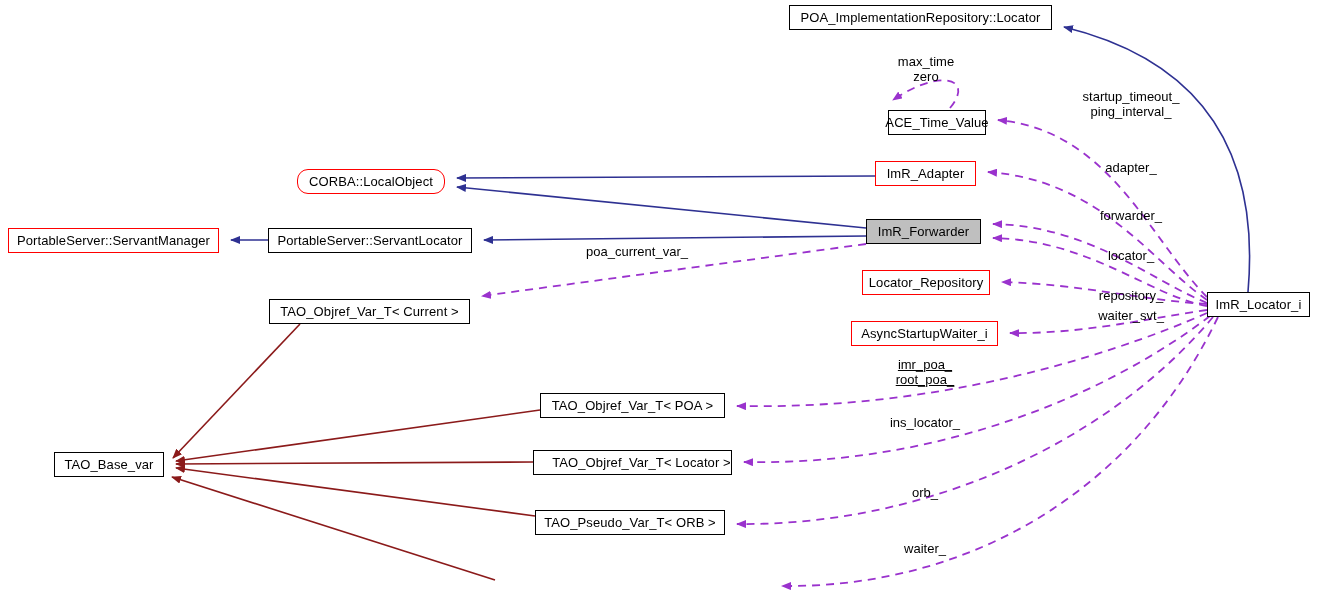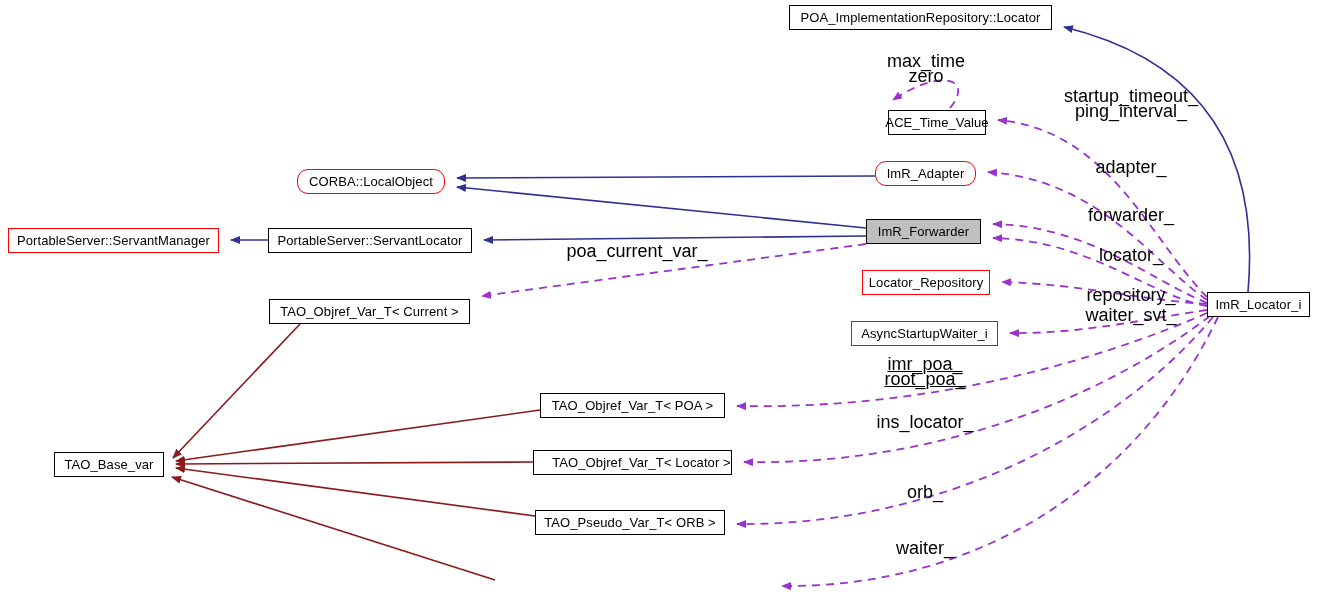--- a/index.html
+++ b/index.html
@@ -38,21 +38,21 @@
   }
   .node.red {
     border-color: #ff0000;
   }
   .node.highlight {
     background: #bfbfbf;
     border-color: #000000;
   }
   .edge-label {
     position: absolute;
-    font-size: 18px;
+    font-size: 13px;
     color: #000000;
     white-space: pre;
     text-align: center;
     line-height: 15px;
     z-index: 4;
     transform: translateX(-50%);
   }
 </style>
 </head>
 <body>
@@ -120,21 +120,21 @@
       <path d="M1218,317 C1130,500 960,588 782,586"></path>
     </g>
   </svg>
 
   <div class="node" style="left:789px; top:5px; width:263px; height:25px;">POA_ImplementationRepository::Locator</div>
 
   <div class="node" style="left:888px; top:110px; width:98px; height:25px;">ACE_Time_Value</div>
 
   <div class="node red" style="left:297px; top:169px; width:148px; height:25px;border-radius:11px;">CORBA::LocalObject</div>
 
-  <div class="node red" style="left:875px; top:161px; width:101px; height:25px;border-radius:11px;">ImR_Adapter</div>
+  <div class="node red" style="left:875px; top:161px; width:101px; height:25px;">ImR_Adapter</div>
 
   <div class="node red" style="left:8px; top:228px; width:211px; height:25px;">PortableServer::ServantManager</div>
 
   <div class="node" style="left:268px; top:228px; width:204px; height:25px;">PortableServer::ServantLocator</div>
 
   <div class="node highlight" style="left:866px; top:219px; width:115px; height:25px;">ImR_Forwarder</div>
 
   <div class="node red" style="left:862px; top:270px; width:128px; height:25px;">Locator_Repository</div>
 
   <div class="node" style="left:269px; top:299px; width:201px; height:25px;">TAO_Objref_Var_T&lt; Current &gt;</div>

